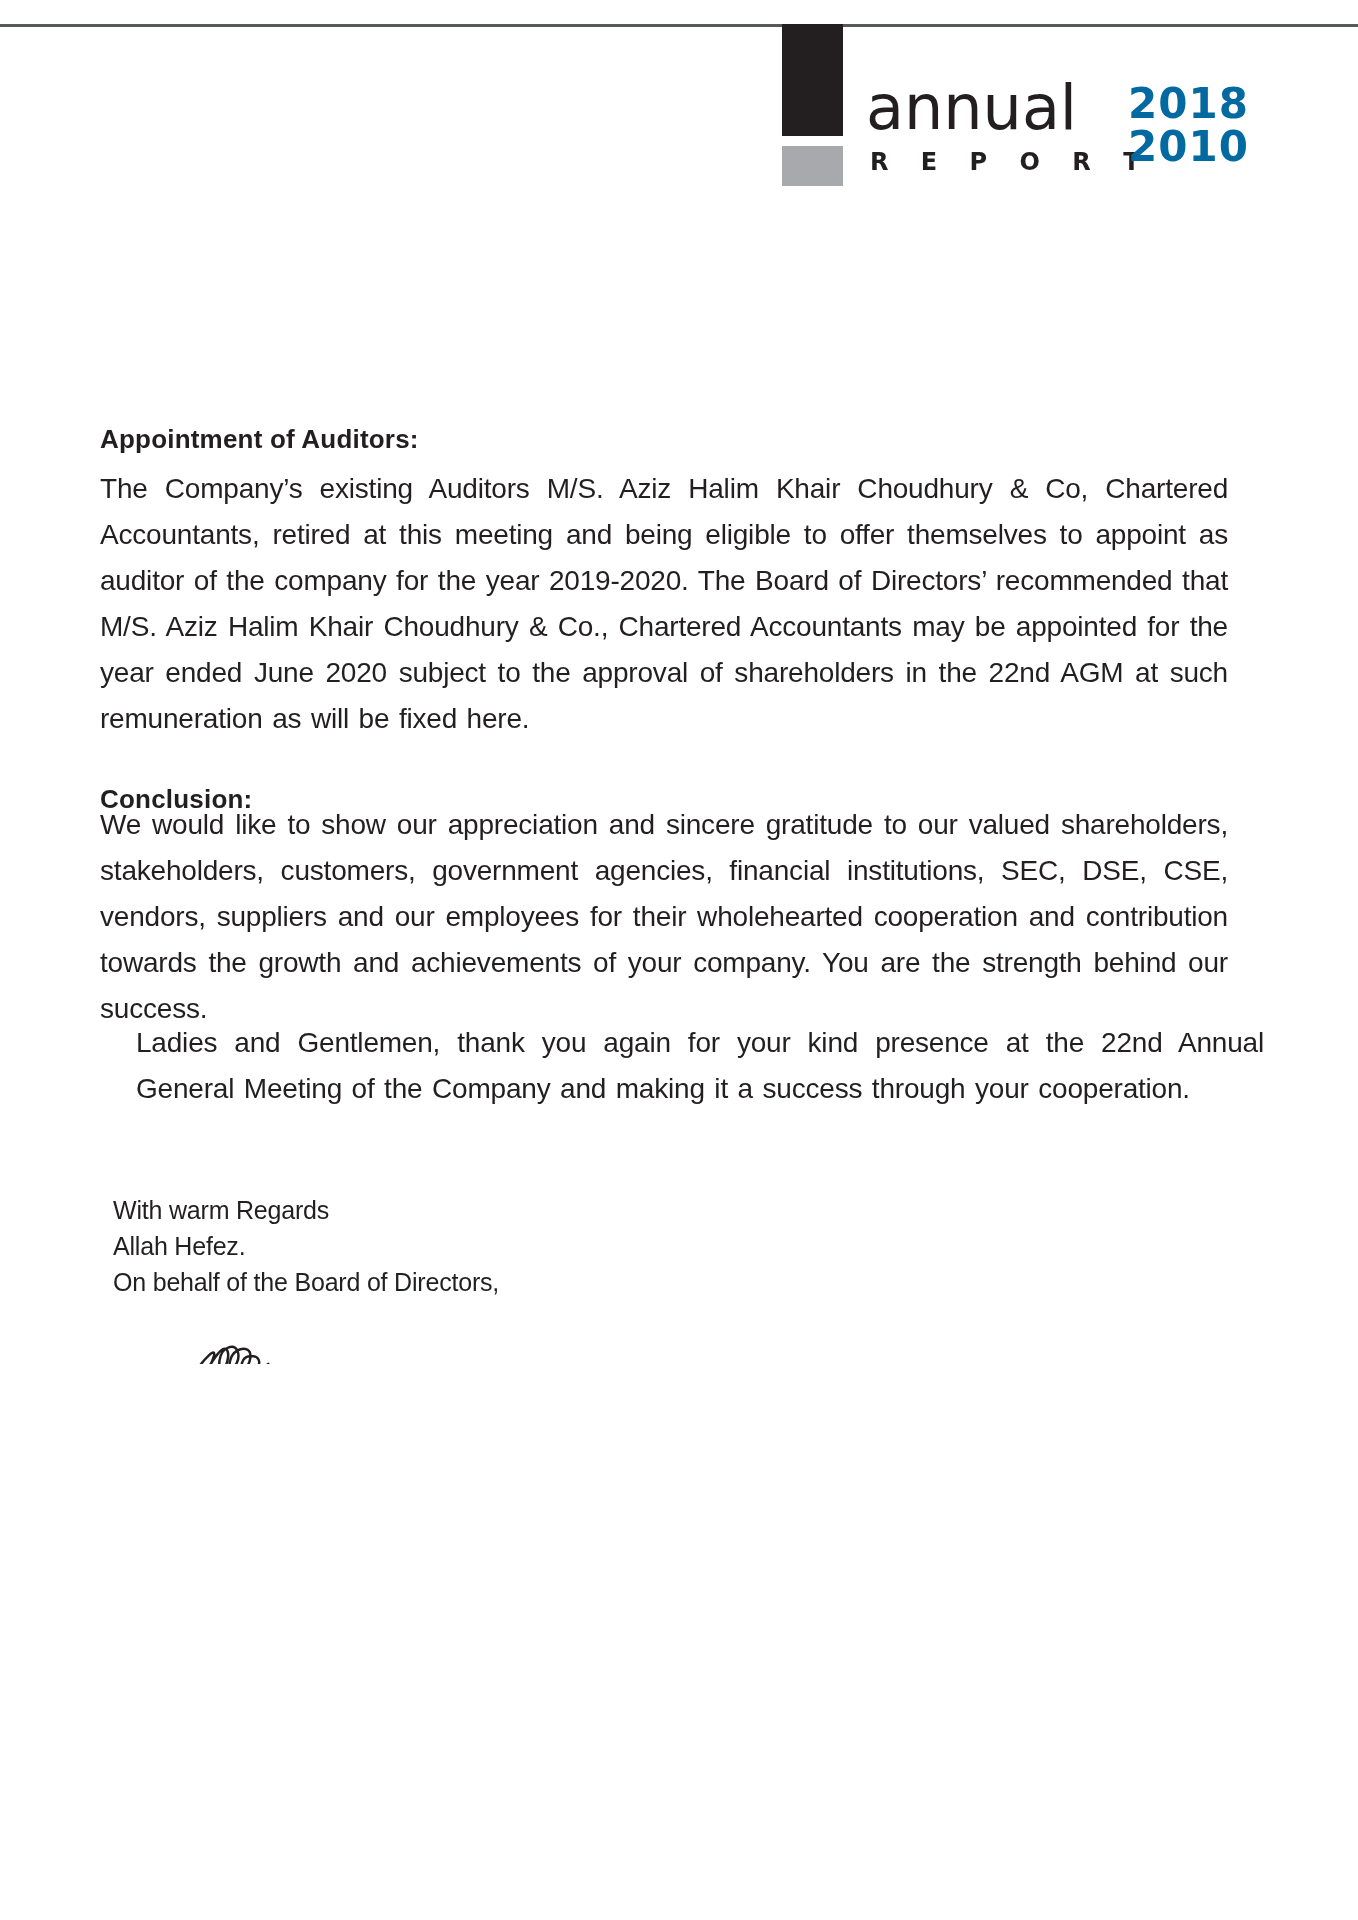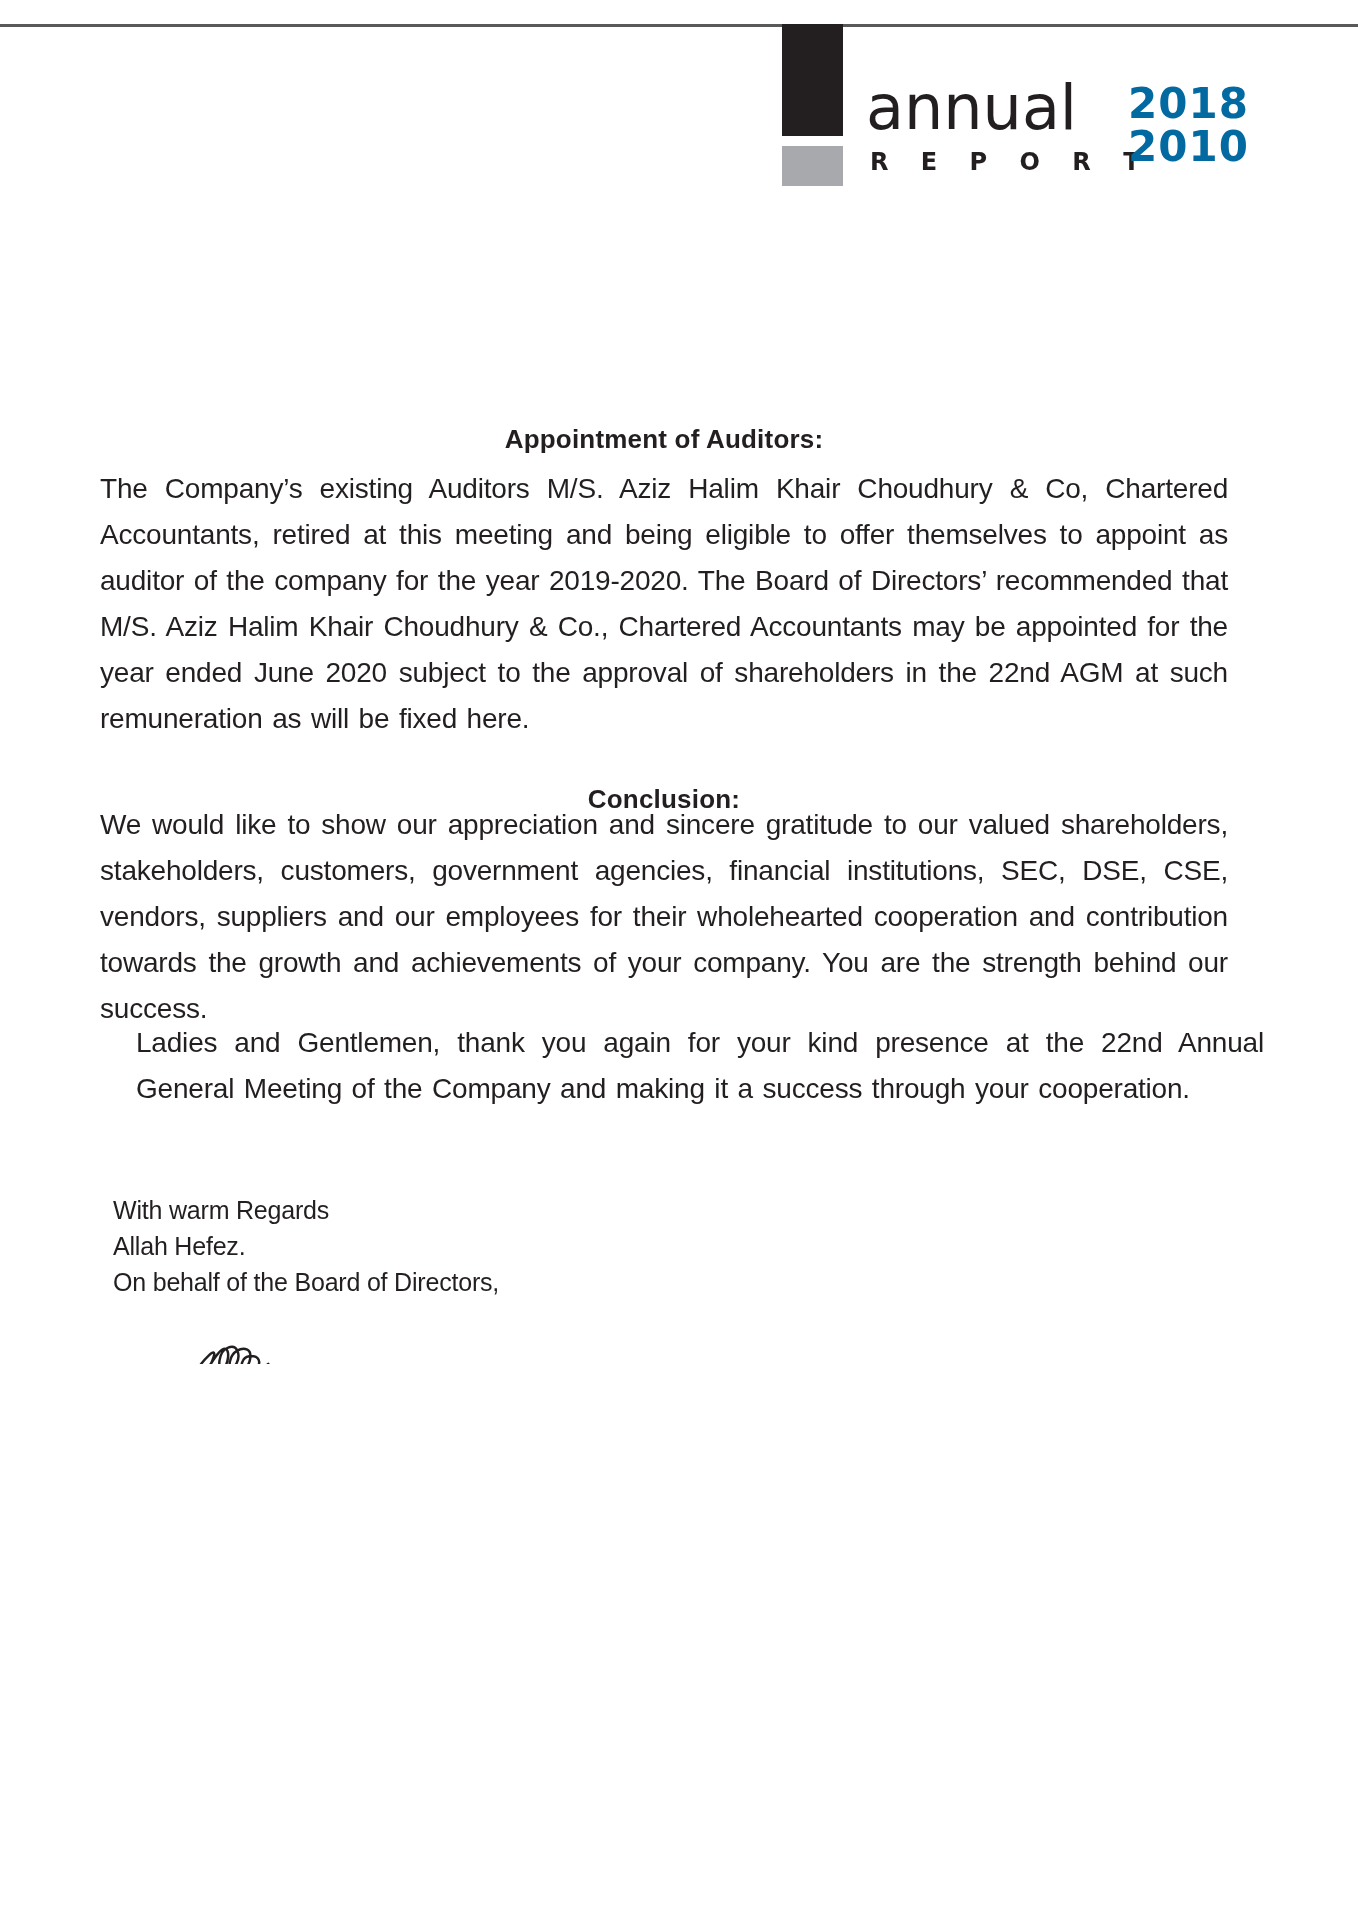--- a/index.html
+++ b/index.html
@@ -23,21 +23,21 @@
     position:absolute; left:870px; top:148px; width:240px;
     font-family:"DejaVu Sans", sans-serif; font-size:24px; font-weight:700;
     letter-spacing:12px; color:#231f20; white-space:nowrap;
   }
   .logo-years {
     position:absolute; left:1128px; top:82px; width:160px;
     font-family:"DejaVu Sans", sans-serif; font-size:42px; font-weight:800;
     line-height:43px; color:#0369a1; letter-spacing:1px;
   }
   
-  .col { position:absolute; left:100px; width:1128px;text-align:center; }
+  .col { position:absolute; left:100px; width:1128px; }
   .h1 { font-size:26px; font-weight:700; letter-spacing:0.2px; }
   .body-text {
     font-size:28px; line-height:46px; text-align:justify;
     letter-spacing:-0.2px; word-spacing:2px;
   }
   .heading-auditors  { top:424px; }
   .para-auditors     { top:466px; }
   .heading-conclusion{ top:784px; }
   .para-conclusion-1 { top:802px; }
   .para-conclusion-2 { top:1020px;margin-left:36px; }

